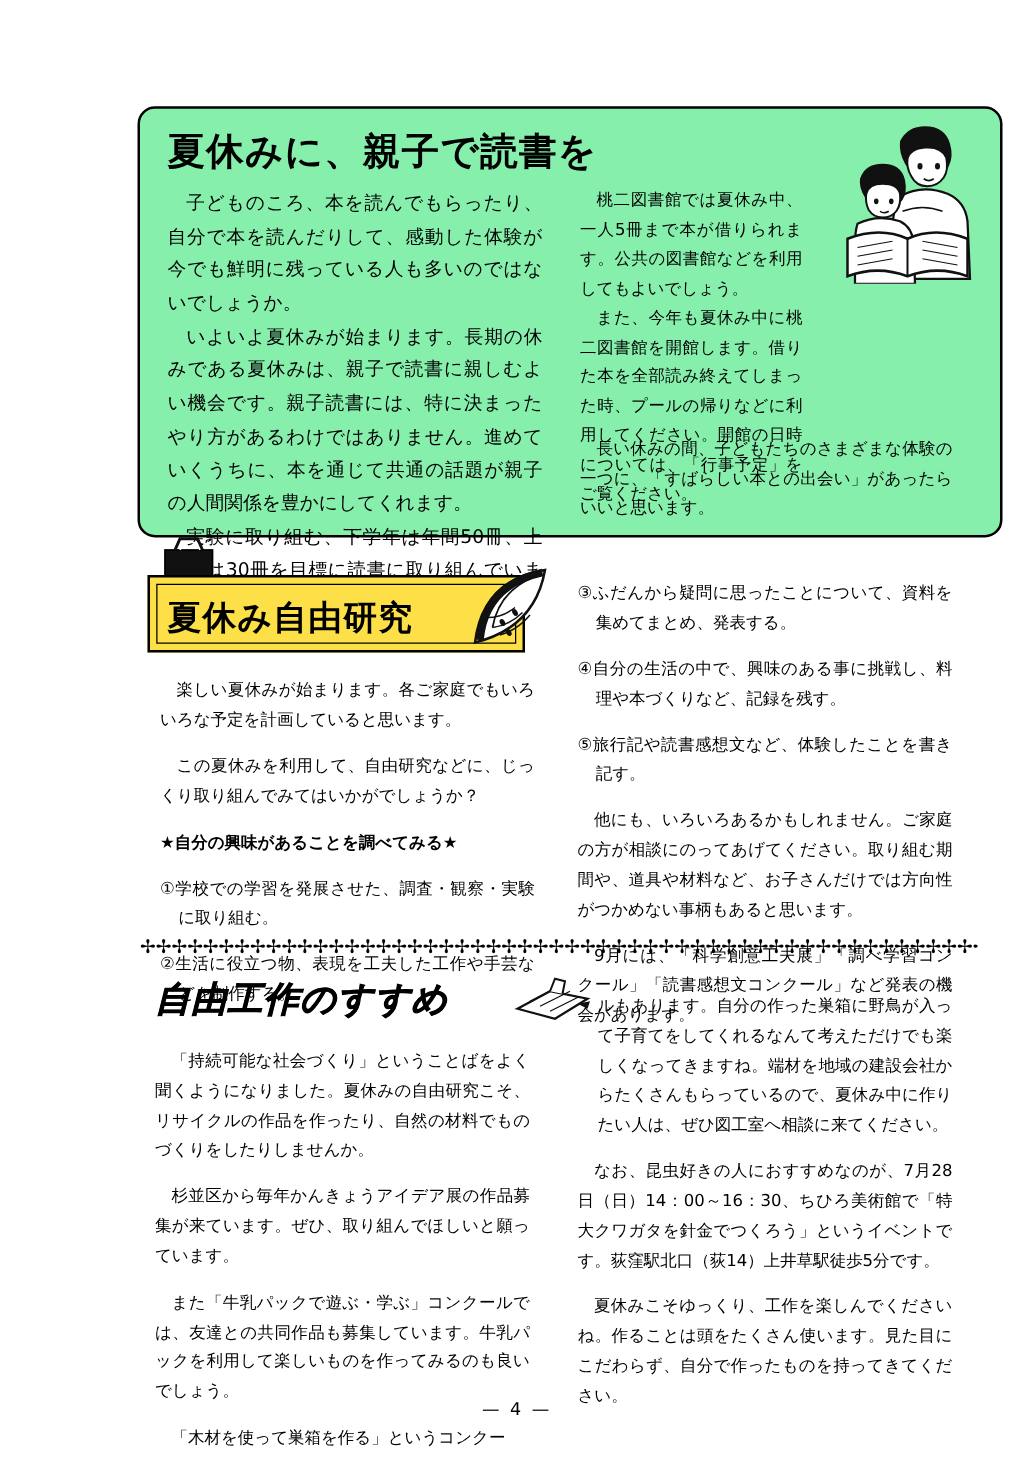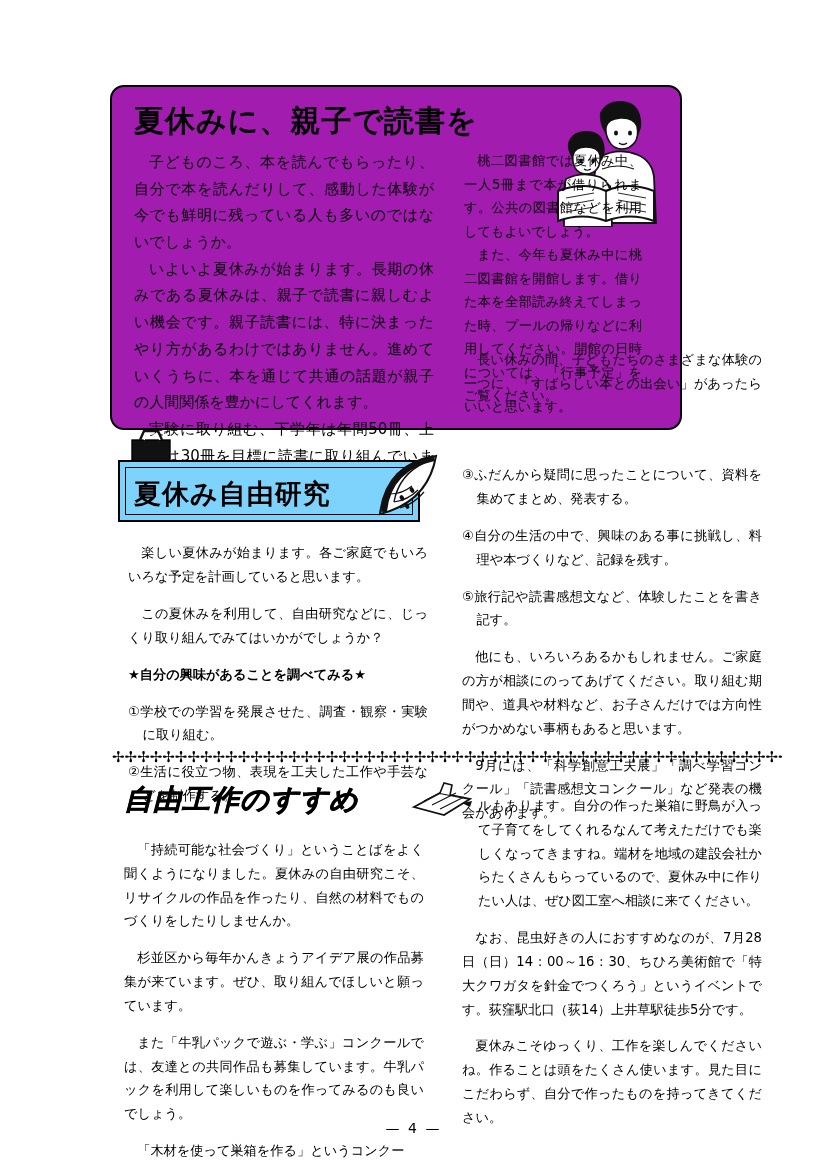--- a/index.html
+++ b/index.html
@@ -21,25 +21,25 @@
     left: 0; top: 0;
     width: 827px;
     height: 1170px;
   }
 
   
   .sec1 {
     position: absolute;
     left: 110px;
     top: 85px;
-    width: 572px;
+    width: 692px;
     height: 345px;
     border: 2px solid #000;
     border-radius: 14px;
-    background: #a21caf;
+    background: #86efac;
   }
   .sec1-title {
     position: absolute;
     left: 22px;
     top: 14px;
     font-family: "DejaVu Serif", "Liberation Serif", serif;
     font-weight: bold;
     font-size: 30px;
     letter-spacing: 1px;
     white-space: nowrap;
@@ -85,21 +85,21 @@
     width: 672px;
     height: 300px;
   }
   .sec2-banner {
     position: absolute;
     left: 8px;
     top: 20px;
     width: 302px;
     height: 62px;
     border: 2px solid #000;
-    background: #7dd3fc;
+    background: #fde047;
   }
   .sec2-banner-inner {
     position: absolute;
     left: 5px; top: 5px;
     right: 5px; bottom: 5px;
     border: 1px solid #000;
   }
   .sec2-banner-text {
     position: absolute;
     left: 14px;

